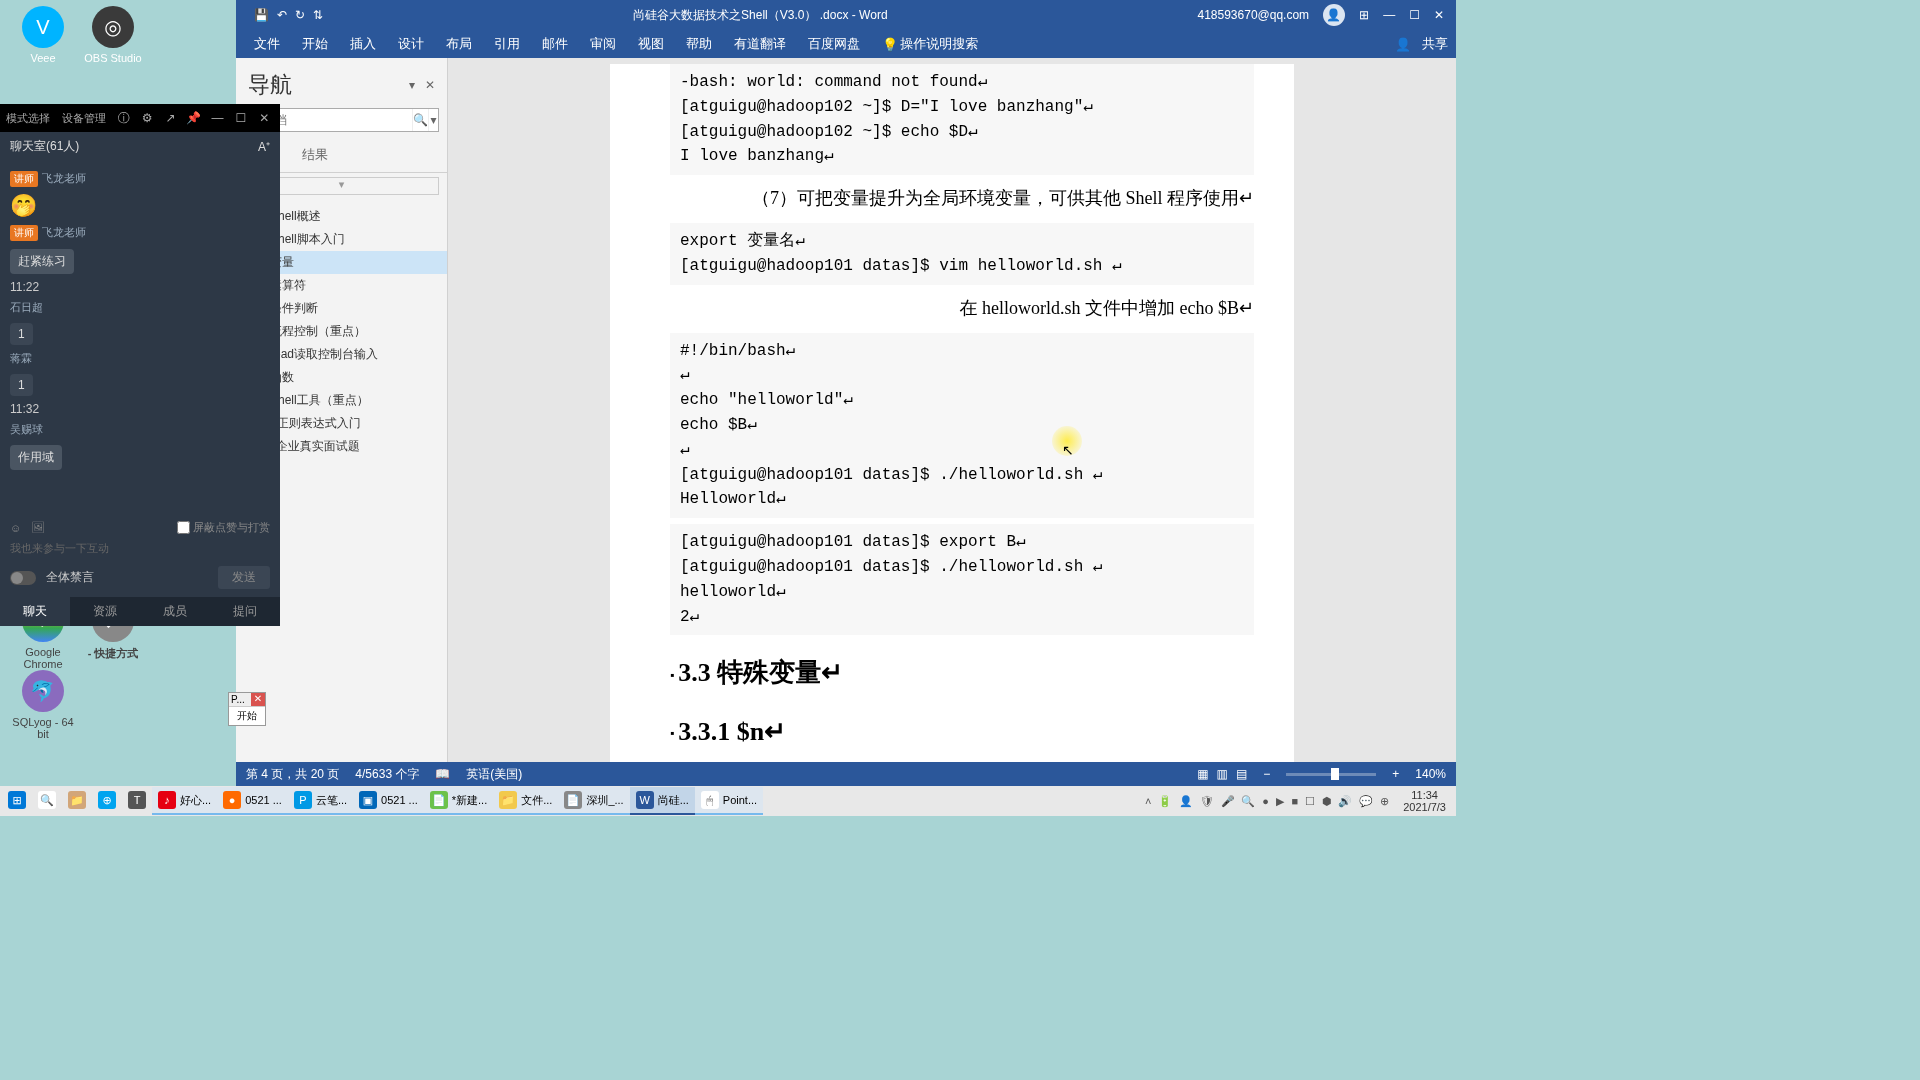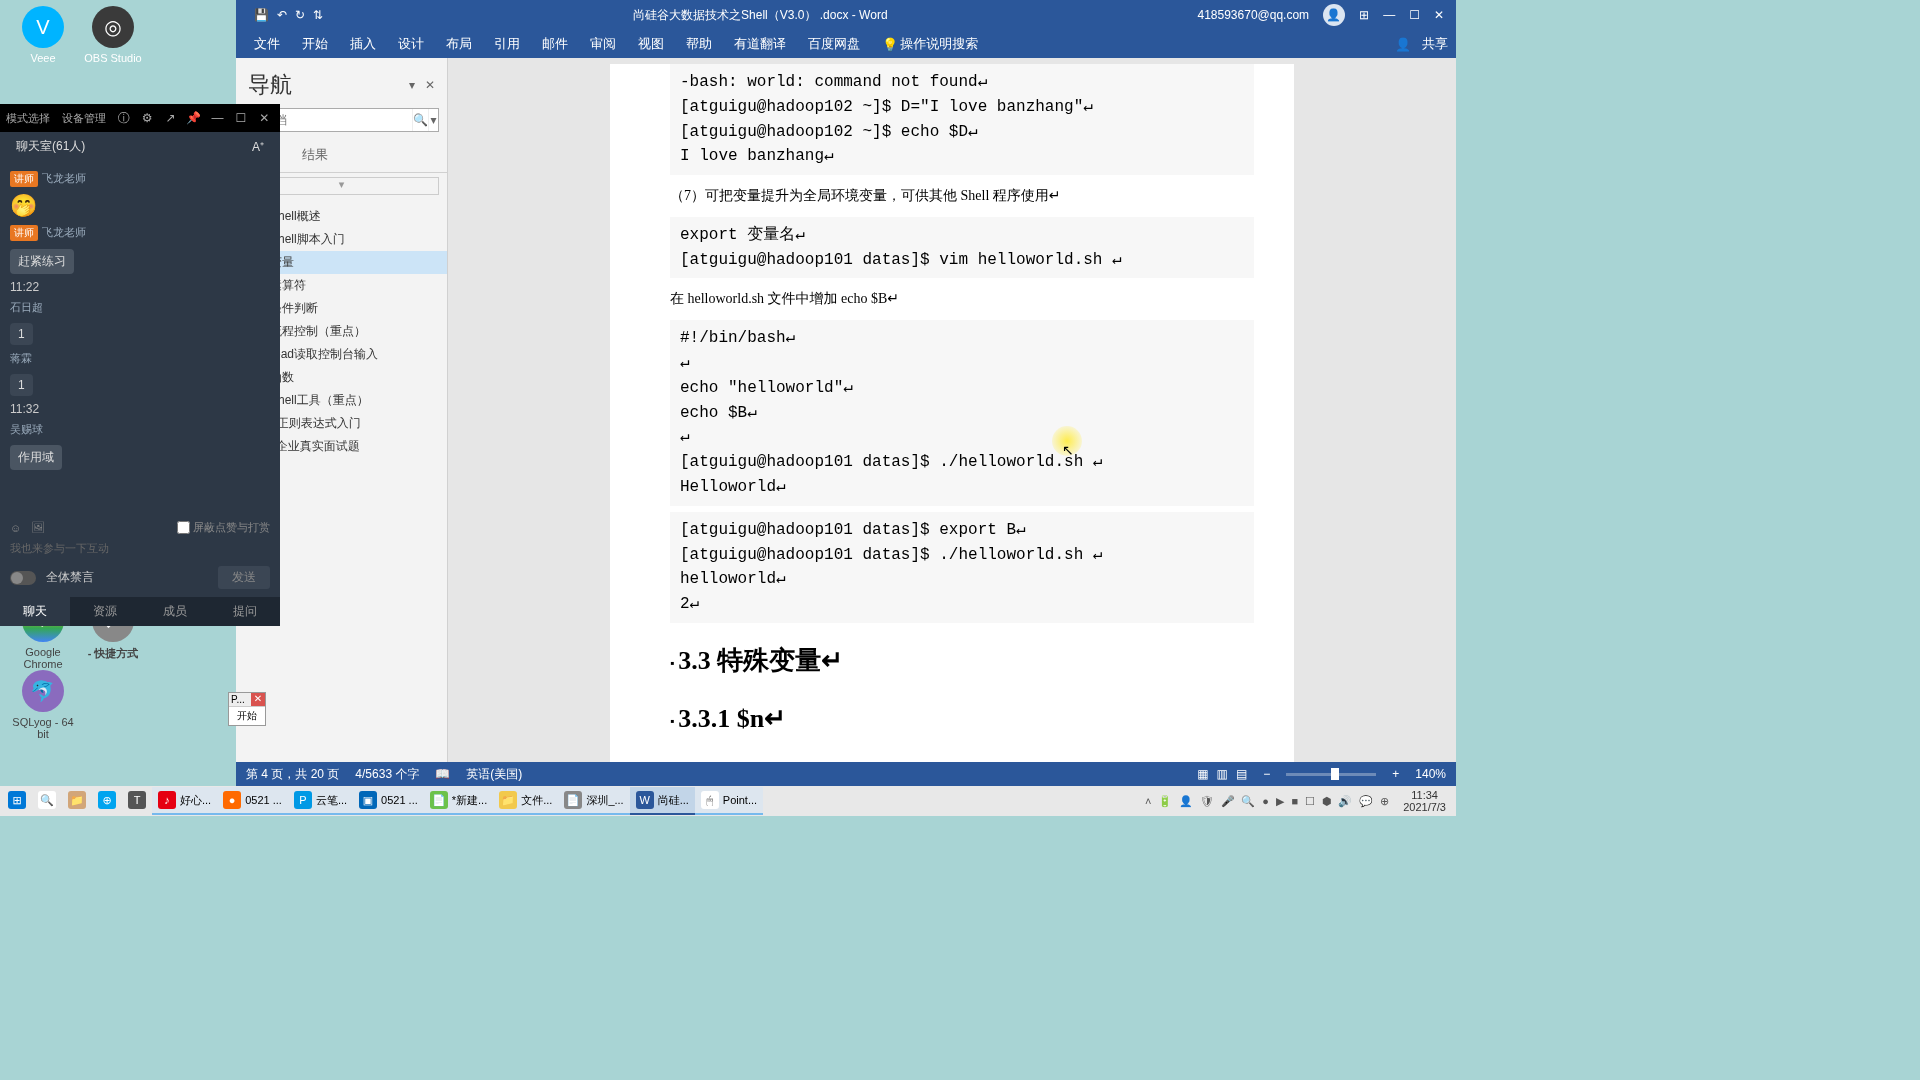--- a/index.html
+++ b/index.html
@@ -38,41 +38,41 @@
 .nav-tabs .nt.active { color: #2b579a; border-bottom: 2px solid #2b579a; }
 .nav-outline { flex: 1; overflow: auto; padding: 6px 0; }
 .nav-item { padding: 3px 8px 3px 12px; font-size: 12px; color: #333; cursor: pointer; white-space: nowrap; overflow: hidden; text-overflow: ellipsis; }
 .nav-item.selected { background: #cce4f7; }
 .nav-top-box { margin: 4px 8px; border: 1px solid #ccc; height: 18px; text-align: center; font-size: 11px; color: #999; }
 
 
 .doc-area { flex: 1; overflow: auto; background: #e6e6e6; position: relative; }
 .doc-page { background: #fff; margin: 0 auto; width: 684px; min-height: 100%; padding: 0 40px 40px 60px; font-family: "Courier New", monospace; font-size: 17px; line-height: 1.55; color: #000; position: relative; }
 .code-block { background: #f7f7f7; padding: 6px 10px; margin: 6px 0; font-family: "Courier New", monospace; white-space: pre; font-size: 16px; }
-.doc-text { font-family: "SimSun", serif; font-size: 14px; margin: 10px 0; }
+.doc-text { font-family: "SimSun", serif; font-size: 18px; margin: 10px 0; text-align: right; }
 .doc-h3 { font-family: "SimSun", serif; font-size: 26px; font-weight: bold; margin: 18px 0 10px; }
 .doc-h3::before { content: "▪"; font-size: 12px; margin-right: 4px; vertical-align: middle; }
 
 .cursor-highlight { position: absolute; width: 30px; height: 30px; border-radius: 50%; background: radial-gradient(circle, rgba(255,235,59,0.9) 0%, rgba(255,235,59,0.2) 70%); pointer-events: none; }
 .cursor-arrow { position: absolute; font-size: 14px; color: #000; pointer-events: none; }
 
 
 .word-status { height: 24px; background: #2b579a; color: #fff; display: flex; align-items: center; padding: 0 10px; font-size: 12px; gap: 16px; }
 .word-status .spacer { flex: 1; }
 .word-status .view-btns { display: flex; gap: 8px; }
 .zoom-slider { width: 90px; height: 3px; background: #6d8bb8; position: relative; }
 .zoom-slider .handle { position: absolute; width: 8px; height: 12px; background: #fff; top: -5px; left: 50%; }
 
 
 .chat-panel { position: absolute; left: 0; top: 104px; width: 280px; bottom: 190px; background: #2d3846; color: #ccc; font-size: 12px; display: flex; flex-direction: column; z-index: 5; }
 .chat-panel .top-toolbar { height: 28px; background: #000000; display: flex; align-items: center; padding: 0 6px; gap: 4px; }
 .chat-panel .top-toolbar .left-lbl { flex: 0 0 auto; font-size: 11px; color: #aaa; }
 .chat-panel .top-toolbar .spacer { flex: 1; }
 .chat-panel .top-toolbar .tbtn { width: 20px; height: 20px; color: #aaa; display: flex; align-items: center; justify-content: center; cursor: pointer; font-size: 12px; }
-.chat-panel .room-title { padding: 6px 16px; color: #ddd; font-size: 12px; display: flex; justify-content: space-between; }
+.chat-panel .room-title { padding: 6px 10px; color: #ddd; font-size: 12px; display: flex; justify-content: space-between; }
 .chat-msgs { flex: 1; overflow: auto; padding: 4px 10px; }
 .chat-msg { margin: 6px 0; }
 .chat-msg .badge { display: inline-block; background: #e87722; color: #fff; font-size: 10px; padding: 1px 4px; border-radius: 2px; margin-right: 4px; }
 .chat-msg .name { color: #9ab; font-size: 11px; }
 .chat-msg .bubble { background: #3b4654; border-radius: 4px; padding: 4px 8px; margin-top: 2px; display: inline-block; max-width: 180px; color: #ddd; }
 .chat-msg .bubble.grey { background: #4a5562; }
 .chat-msg .emoji { font-size: 22px; }
 .chat-input-area { padding: 8px 10px; }
 .chat-input-area .opts { display: flex; align-items: center; gap: 10px; color: #888; font-size: 11px; margin-bottom: 6px; }
 .chat-input-area .opts .spacer { flex: 1; }

